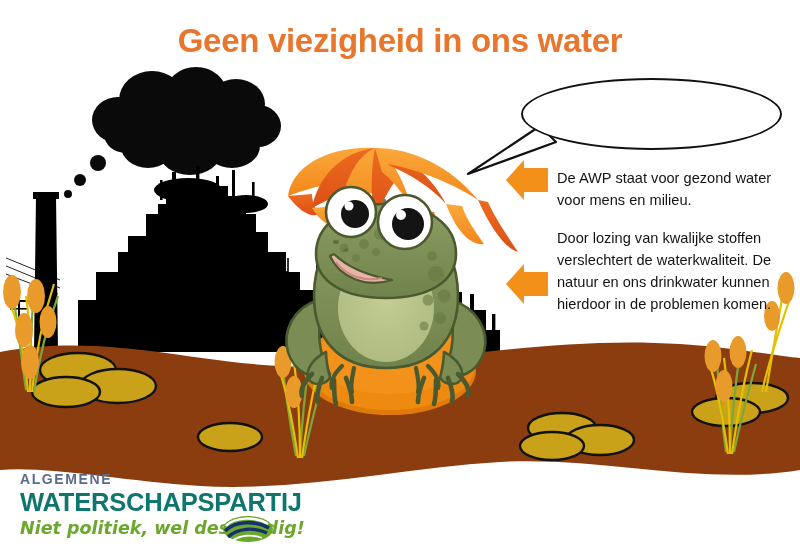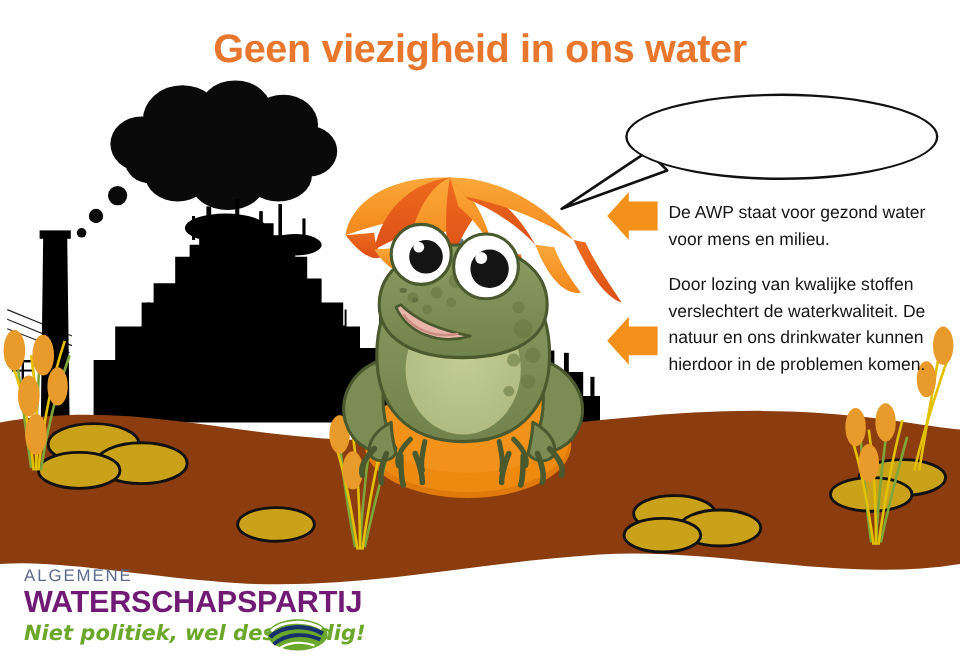--- a/index.html
+++ b/index.html
@@ -36,25 +36,25 @@
   .callout{position:absolute;z-index:42;}
   #callout1{left:557px;top:168px;width:238px;}
   #callout2{left:557px;top:228px;width:240px;}
   .callout p{
     margin:0;font-size:14.6px;font-weight:normal;color:#141414;line-height:1.50;
   }
 
   
   #logo{position:absolute;left:20px;top:472px;z-index:45;}
   #logo-line1{
-    font-size:14px;letter-spacing:1.6px;color:#5B6B8C;font-weight:normal;
+    font-size:14px;letter-spacing:1.6px;color:#5B6B8C;font-weight:bold;
     font-family:"Liberation Sans", sans-serif;line-height:1.1;
   }
   #logo-line2{
-    font-size:25.5px;font-weight:bold;color:#701a75;letter-spacing:-0.2px;
+    font-size:25.5px;font-weight:bold;color:#0f766e;letter-spacing:-0.2px;
     font-family:"Liberation Sans", sans-serif;line-height:1.12;margin-top:1px;
   }
   #logo-line3{
     font-size:17.5px;font-weight:bold;font-style:italic;color:#6AA72B;
     font-family:"DejaVu Sans", sans-serif;line-height:1.1;margin-top:2px;
   }
   #logo-swoosh{position:absolute;left:222px;top:514px;z-index:46;}
 </style>
 </head>
 <body>

